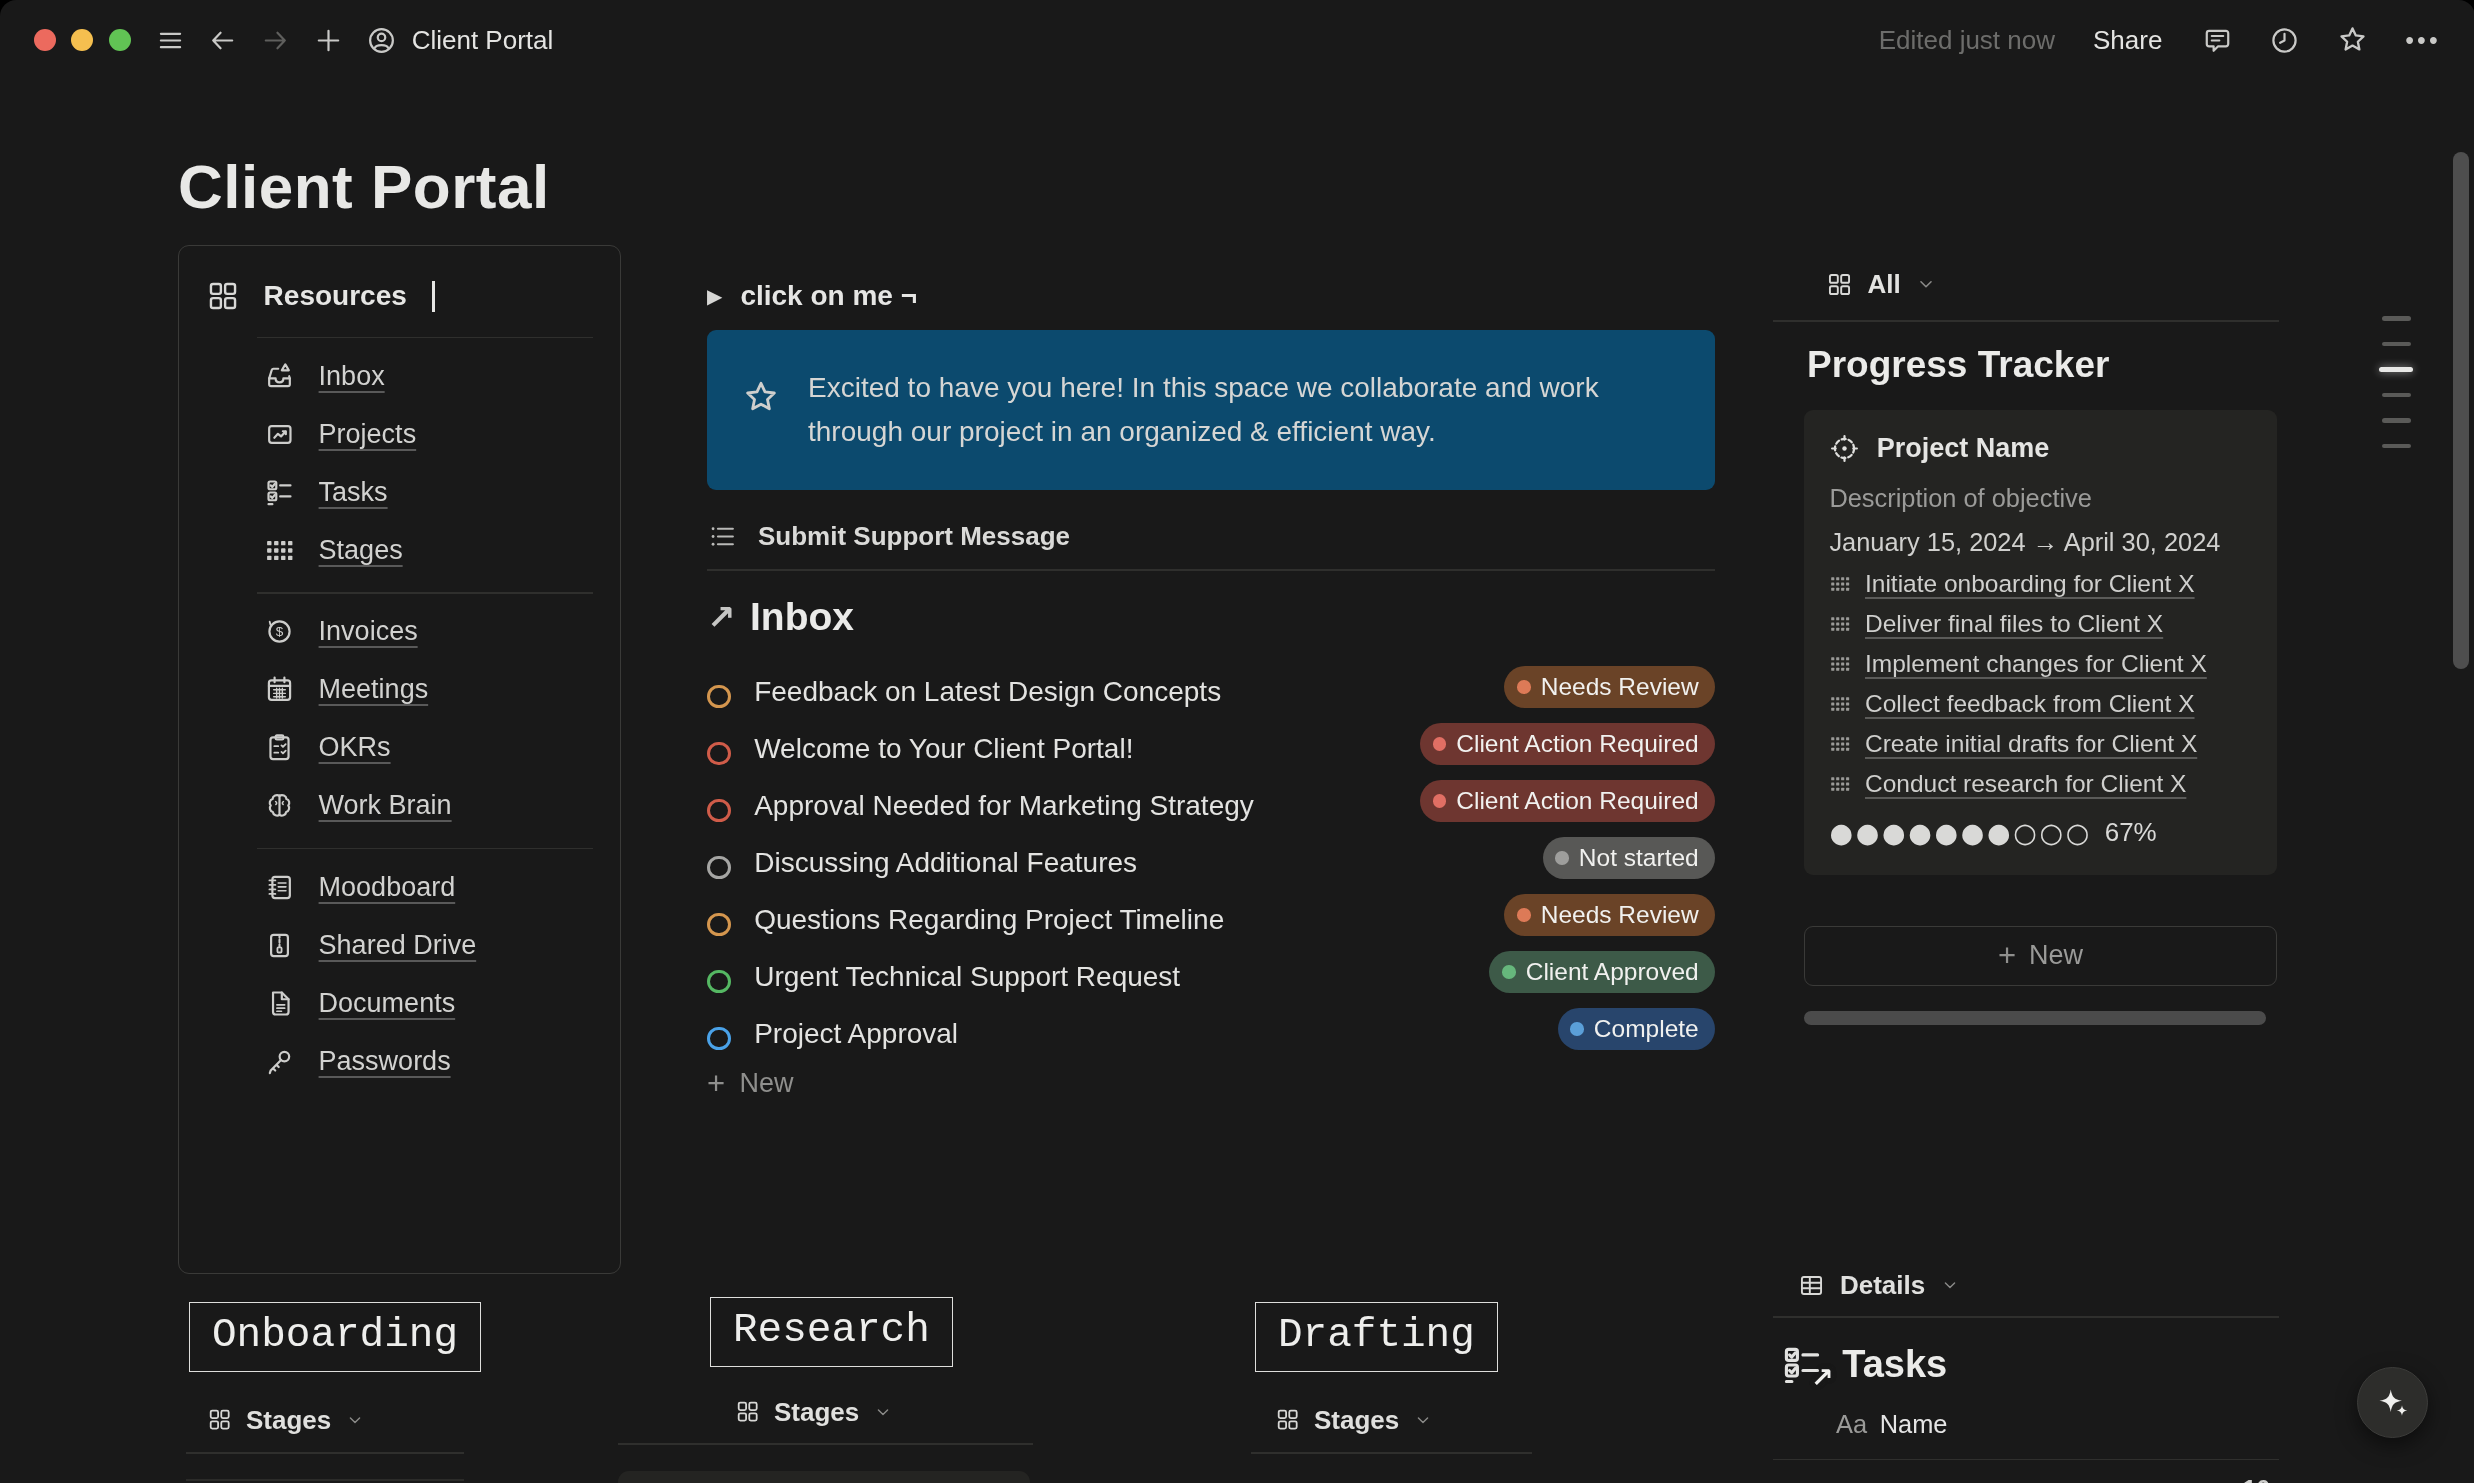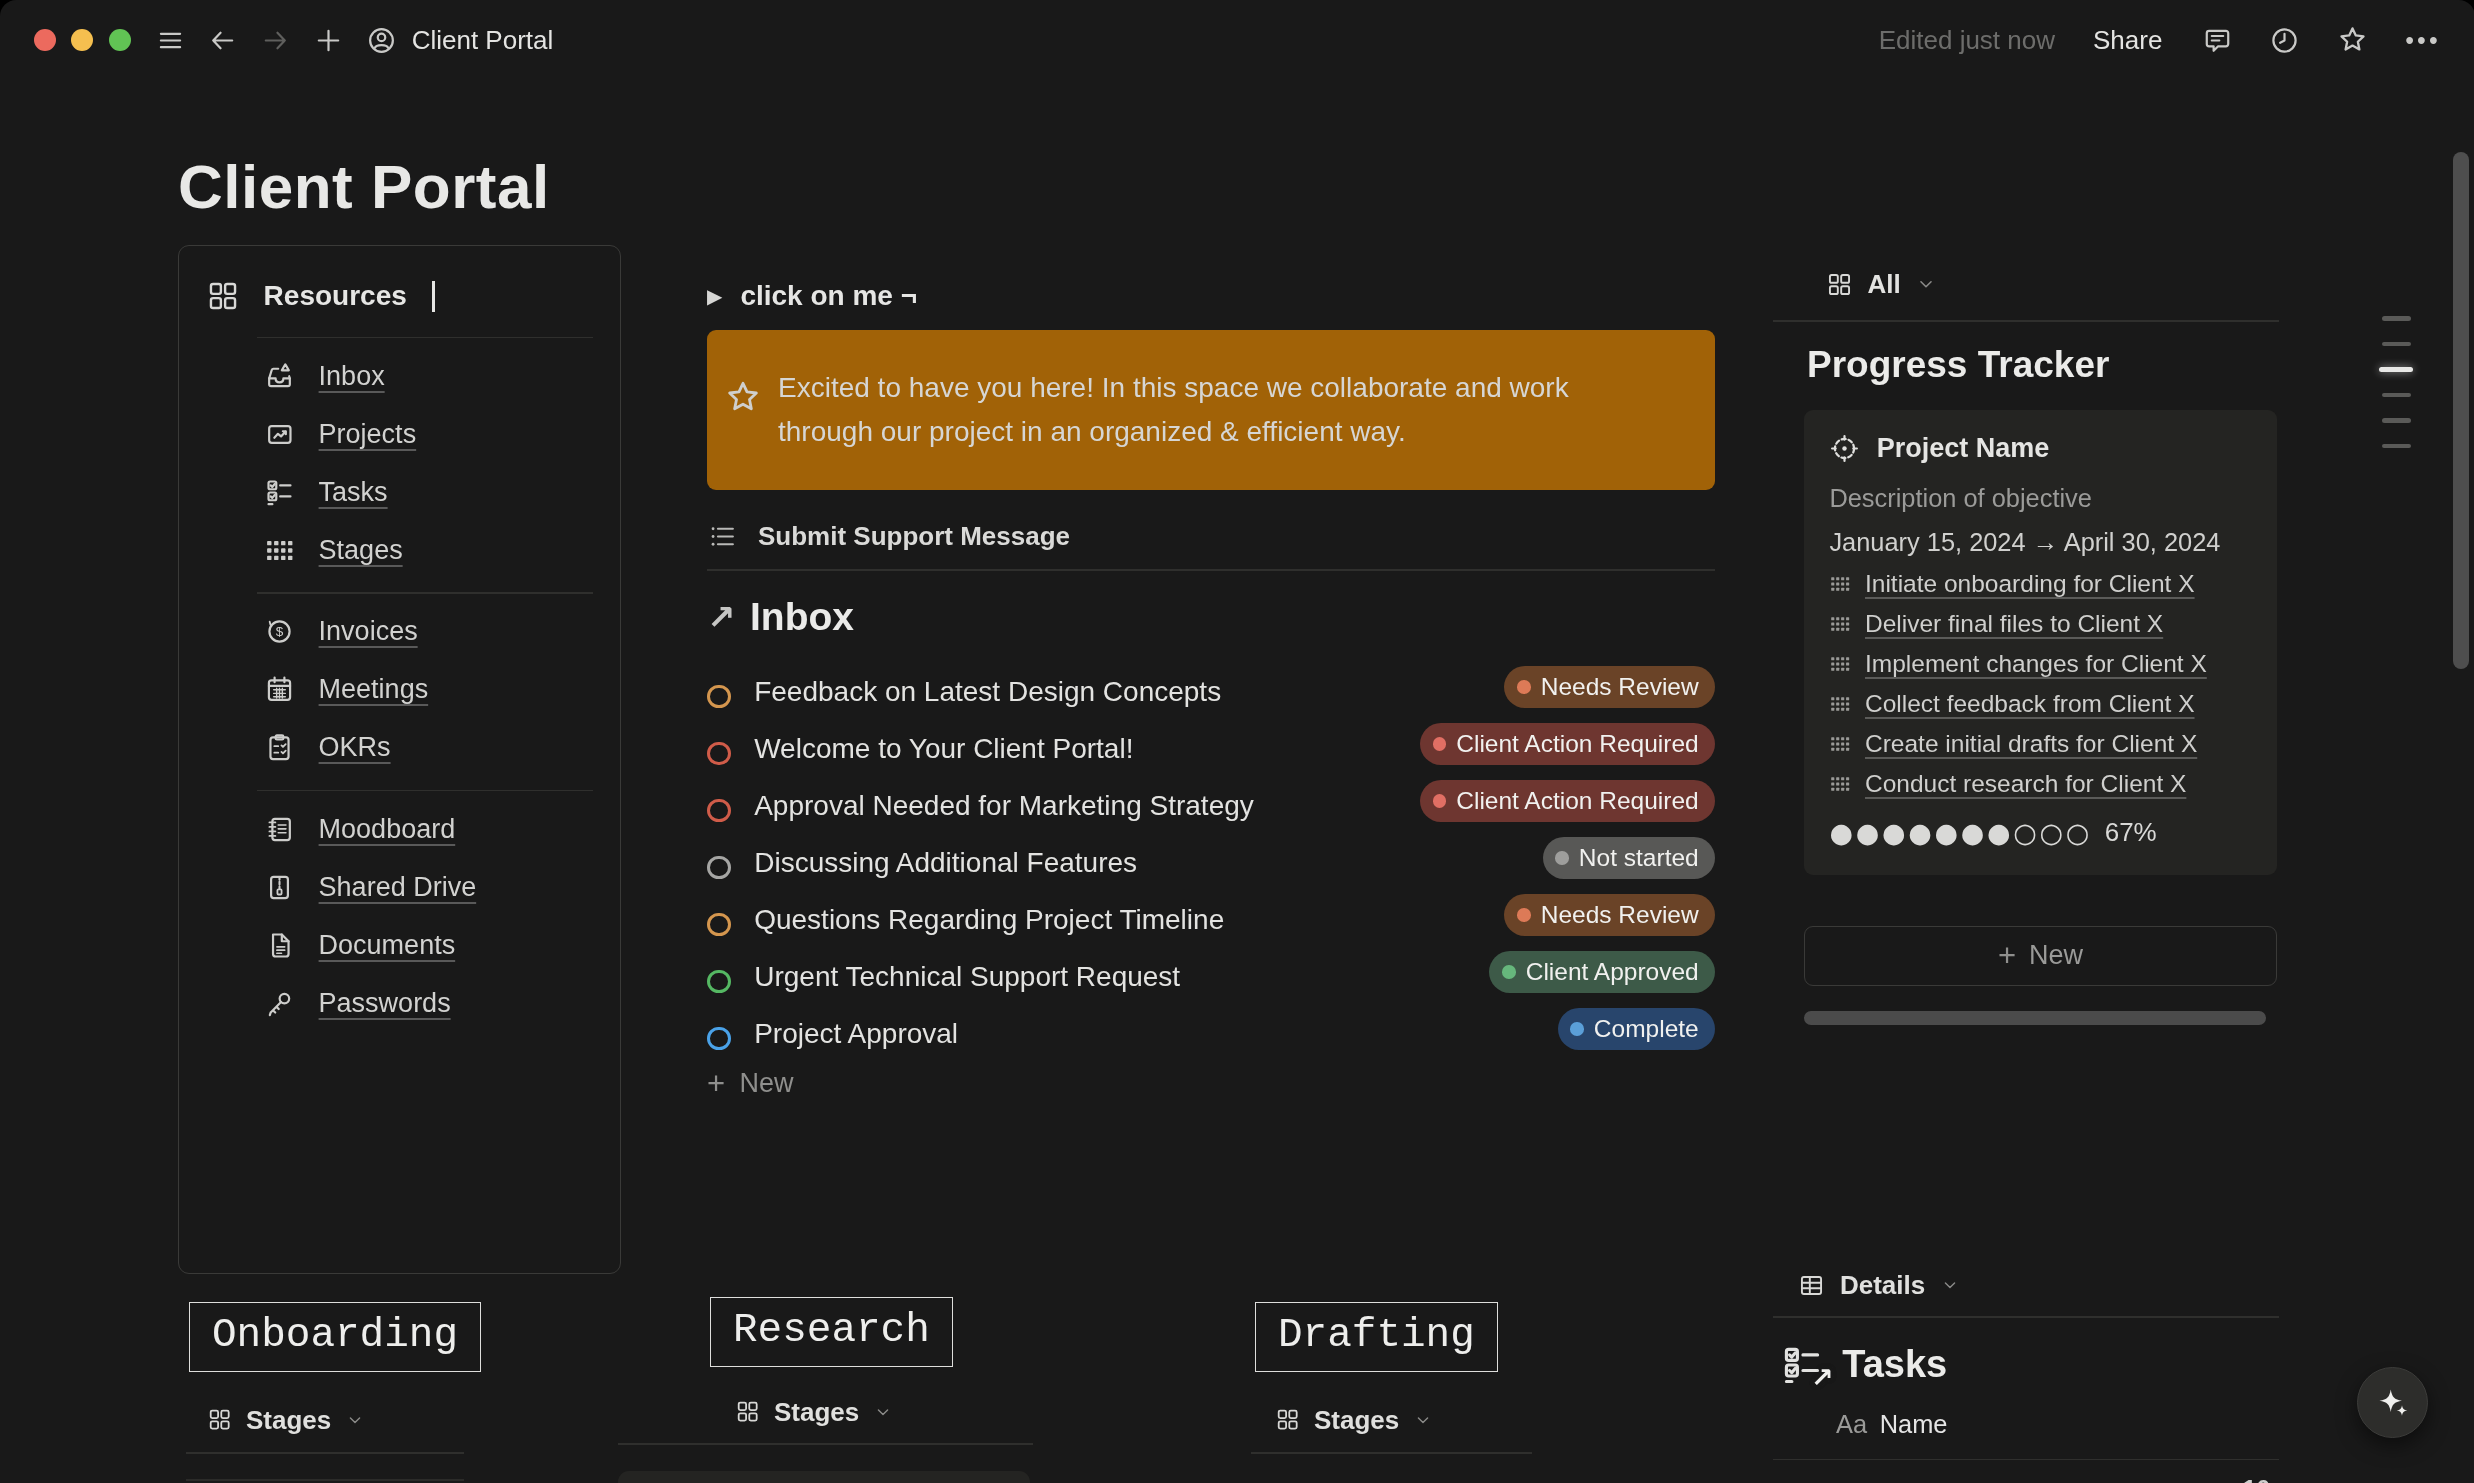--- a/index.html
+++ b/index.html
@@ -38,21 +38,21 @@
   .side-group{padding-left:85px}
   .side-item{display:flex;align-items:center;gap:23.6px;height:58px;cursor:pointer}
   .side-item .iicon{color:#cdcdcb;width:31px;height:31px}
   .side-label{font-size:27px;color:#d2d2d0;text-decoration:underline;text-decoration-color:rgba(255,255,255,.28);text-decoration-thickness:1.8px;text-underline-offset:6.3px}
 
   
   .centercol{position:absolute;left:707px;top:277px;width:1008px}
   .toggle-row{display:flex;align-items:center;gap:18px;height:38px}
   .toggle-tri{color:#d6d6d4;font-size:20px}
   .toggle-label{font-size:28px;font-weight:600;color:#e6e6e4}
-  .callout{margin-top:14.5px;background:#a16207;border-radius:9px;padding:36px 16px;display:flex;gap:15px;align-items:flex-start}
+  .callout{margin-top:14.5px;background:#0c4a6e;border-radius:9px;padding:36px 34px;display:flex;gap:27px;align-items:flex-start}
   .callout .cicon{color:#cfcfcd;flex:none;margin-top:12.7px}
   .callout-text{font-size:28px;line-height:44px;color:#d6d6d4;max-width:870px}
   .support-row{display:flex;align-items:center;gap:20px;margin-top:27px;height:40px;cursor:pointer}
   .support-row .sicon{color:#b9b9b7}
   .support-label{font-size:26px;font-weight:700;color:#dadad8}
   .c-div{height:1.8px;background:#2f2f2d;margin-top:12.7px}
   .inbox-head{display:flex;align-items:center;gap:14.5px;margin-top:20px;height:53px}
   .inbox-arrow{font-size:34px;color:#c6c6c4;font-weight:600;line-height:1}
   .inbox-title{font-size:39px;font-weight:700;color:#ebebe9}
   .inbox-rows{margin-top:7.3px}
@@ -285,20 +285,31 @@
       </div>
       <div class="side-item">
         <span class="iicon">
             <svg class="ic" width="31" height="31" viewBox="0 0 24 24">
               <rect x="5" y="4.2" width="14" height="16.8" rx="2"></rect>
               <rect x="9" y="2.6" width="6" height="3.2" rx="1"></rect>
               <path d="M8 11 H11 M8 16 H11 M13.5 10.4 14.7 11.6 16.8 9.4 M13.5 15.4 14.7 16.6 16.8 14.4" stroke-width="1.4"></path>
             </svg>
           </span>
         <span class="side-label">OKRs</span>
+      </div>
+      <div class="side-item">
+        <span class="iicon">
+            <svg class="ic" width="31" height="31" viewBox="0 0 24 24" stroke-width="1.5">
+              <path d="M12 4.5 C9.8 3.2 6.8 4.4 6.6 7 C4.4 7.6 3.8 10.4 5.2 12 C3.9 13.6 4.6 16.4 6.8 17 C7.2 19.6 10.2 20.6 12 19.2"></path>
+              <path d="M12 4.5 C14.2 3.2 17.2 4.4 17.4 7 C19.6 7.6 20.2 10.4 18.8 12 C20.1 13.6 19.4 16.4 17.2 17 C16.8 19.6 13.8 20.6 12 19.2"></path>
+              <path d="M12 4.5 V19.2"></path>
+              <path d="M9 9 C10 9.5 10 10.6 9.2 11.2 M15 9 C14 9.5 14 10.6 14.8 11.2" stroke-width="1.2"></path>
+            </svg>
+          </span>
+        <span class="side-label">Work Brain</span>
       </div>
     </div>
     <div class="side-div" style="margin-top:12.7px"></div>
 
     <div class="side-group">
       <div class="side-item">
         <span class="iicon">
             <svg class="ic" width="31" height="31" viewBox="0 0 24 24">
               <rect x="6.5" y="3.8" width="13.5" height="16.4" rx="2"></rect>
               <path d="M4.2 6.5 H8.8 M4.2 10 H8.8 M4.2 13.5 H8.8 M4.2 17 H8.8" stroke-width="1.4"></path>

